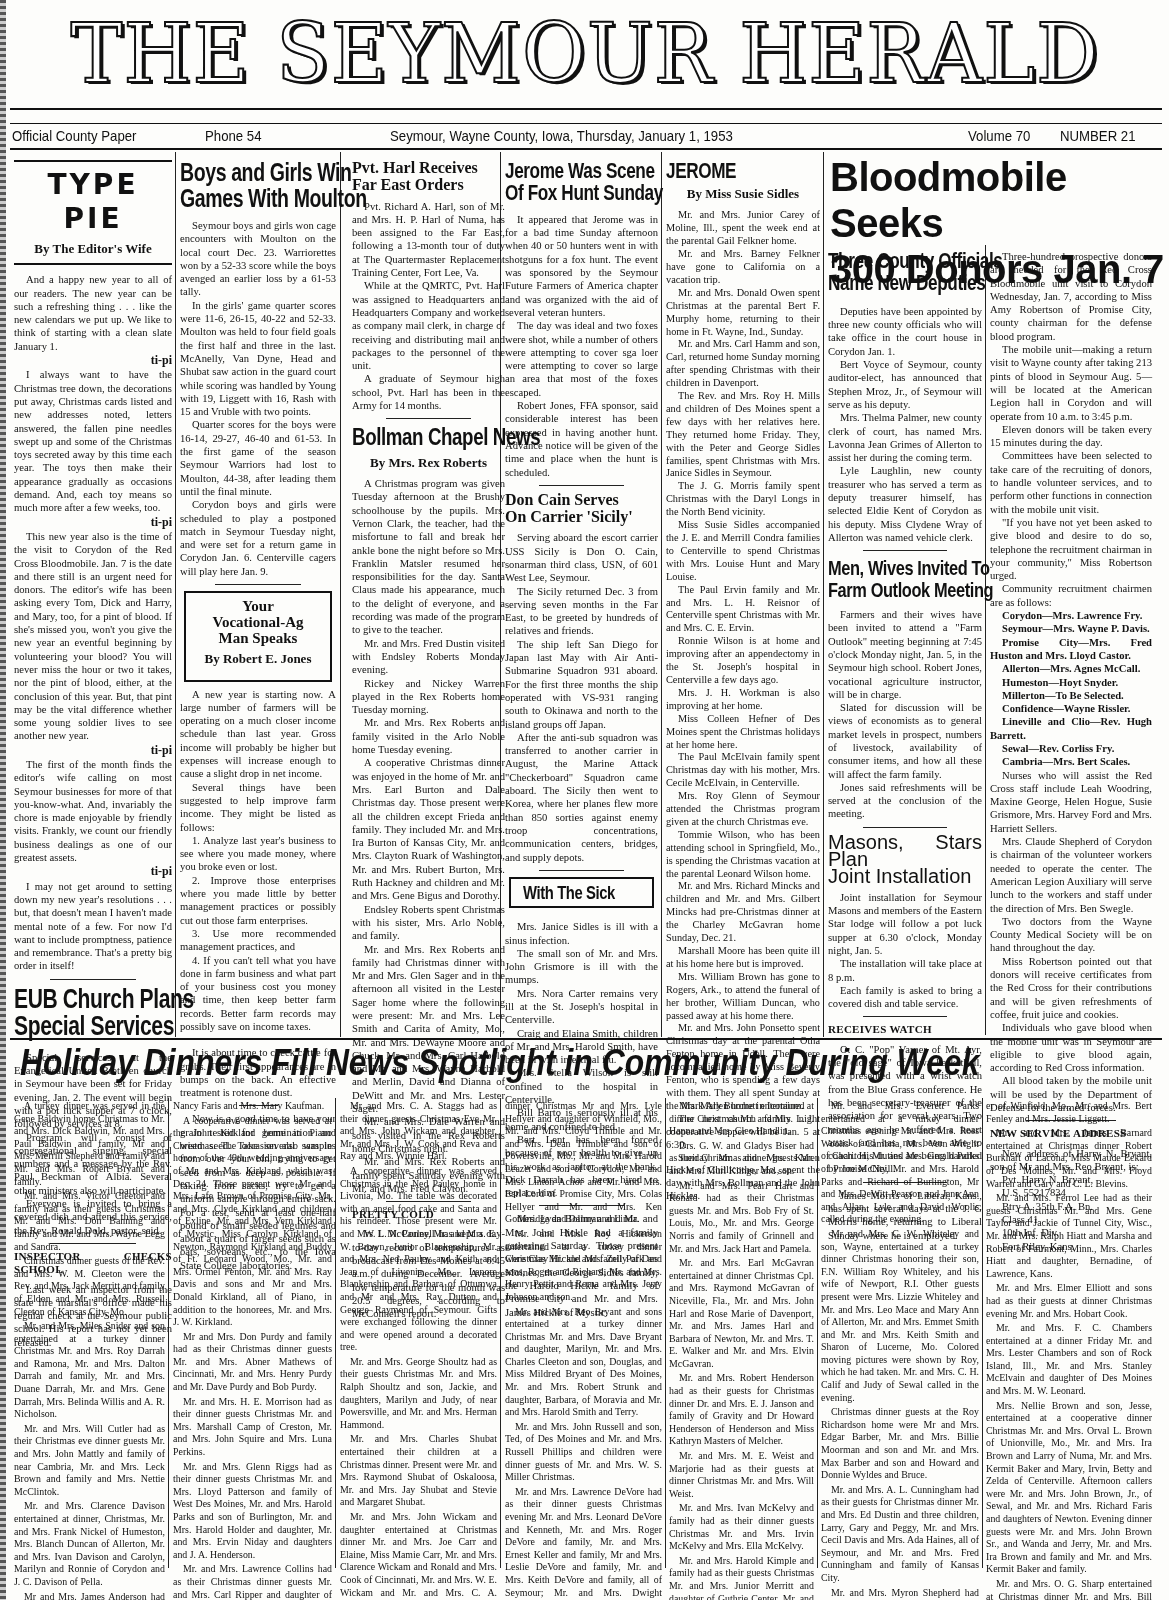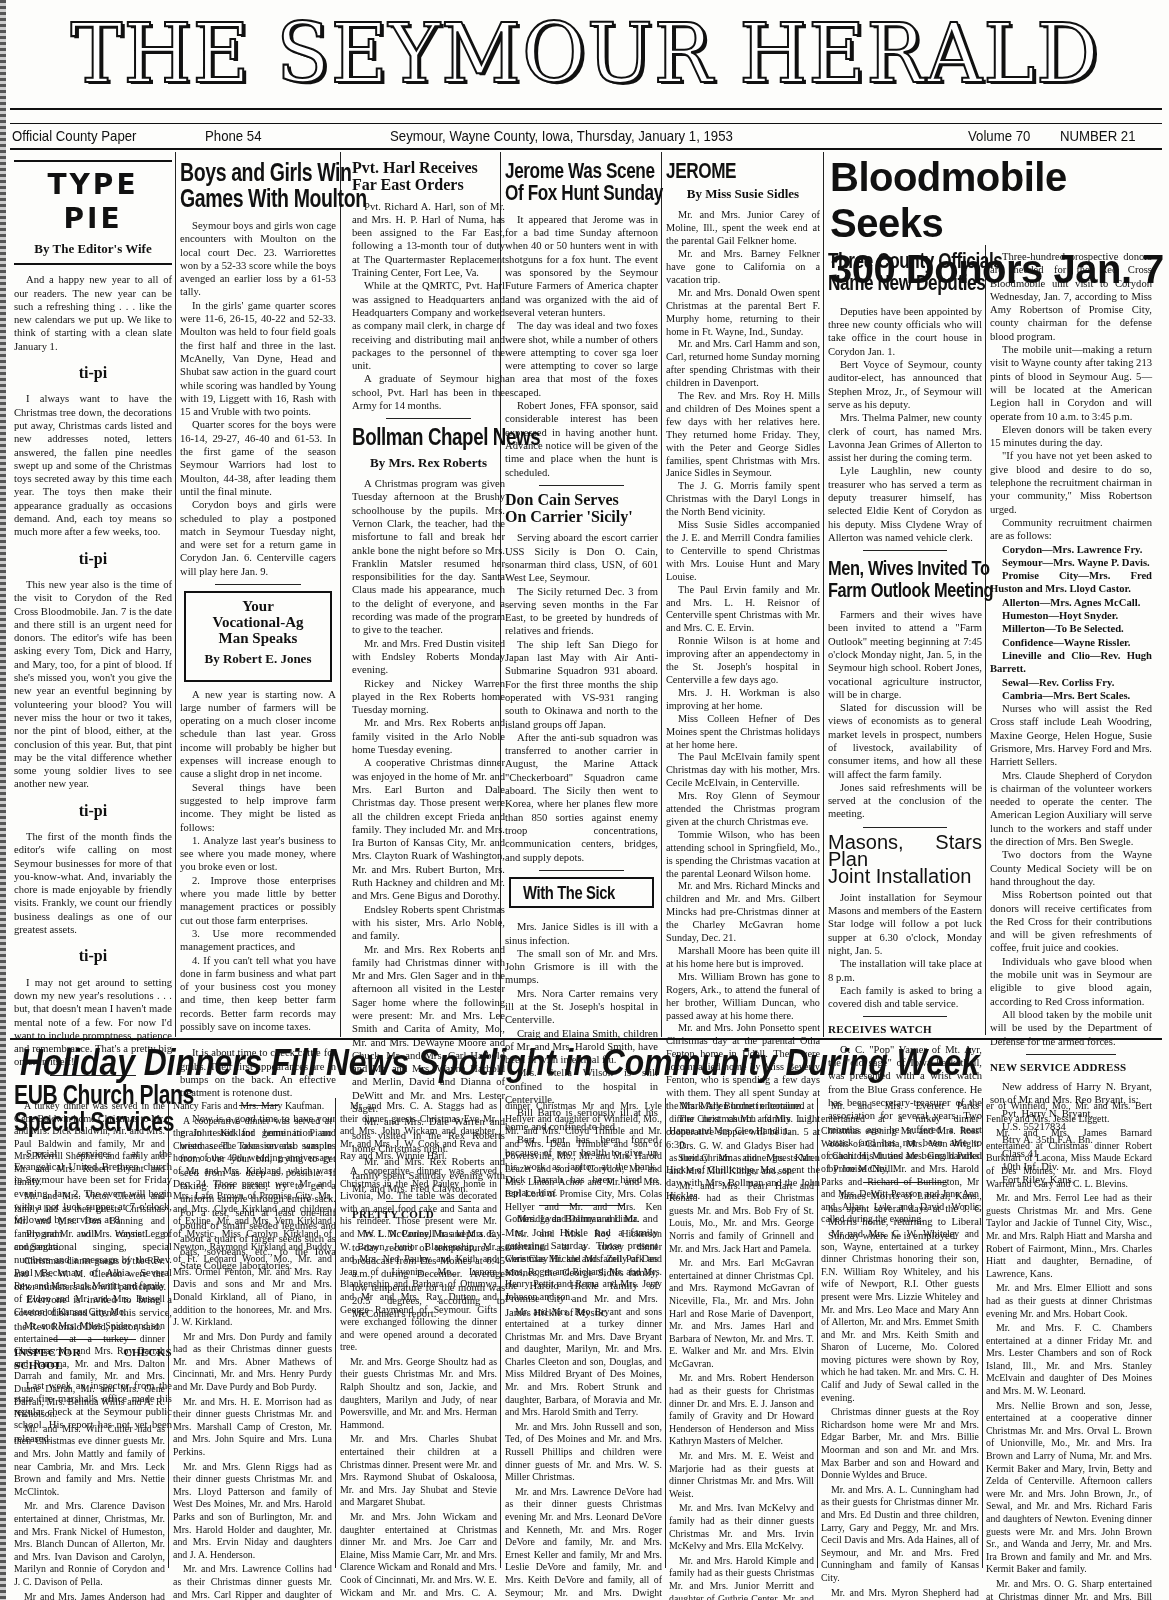--- a/index.html
+++ b/index.html
@@ -13,21 +13,21 @@
   .col{position:absolute;font-size:10.6px;line-height:13.3px;text-align:justify;hyphens:auto;}
   .col p{margin:0;text-indent:12px;}
   .vline{position:absolute;width:1px;background:#222;}
   .hsep{display:block;height:1px;background:#222;margin:6px auto;width:55%;}
   .hed{font-family:"Liberation Sans",sans-serif;font-weight:bold;transform:scaleX(0.78);transform-origin:left top;white-space:nowrap;line-height:1.02;letter-spacing:-0.5px;}
   .hed-serif{font-family:"Liberation Serif",serif;font-weight:bold;line-height:1.05;}
   .byline{text-align:center;font-weight:bold;font-size:13px;margin:6px 0 8px;}
   .sub{font-family:"Liberation Serif",serif;font-weight:bold;font-size:11px;letter-spacing:0.3px;margin:6px 0 6px;}
   .box{border:2px solid #111;padding:6px;text-align:center;margin:6px 4px;}
   .typepie{font-family:"DejaVu Sans",sans-serif;font-weight:bold;font-size:28px;letter-spacing:3px;line-height:34px;}
-  .tipi{text-align:center;font-weight:bold;font-size:16px;margin:13px 0;}
+  .tipi{text-align:right;font-weight:bold;font-size:12px;margin:1px 0;}
   .banner{position:absolute;left:20px;top:1042px;width:1140px;font-family:"Liberation Sans",sans-serif;font-style:italic;font-weight:bold;font-size:37px;letter-spacing:0px;white-space:nowrap;transform:scaleX(0.86);transform-origin:left top;}
   .bcol{position:absolute;top:1100px;font-size:9.9px;line-height:12.6px;text-align:justify;}
   .bcol p{margin:0 0 2px;text-indent:10px;}
   .chair{margin:0 0 0 12px;font-weight:bold;text-indent:0;}
   .addr{margin-left:38px;text-indent:0;}
 </style>
 </head>
 <body>
 
 <div class="page">
@@ -234,20 +234,21 @@
     <div class="sub">RECEIVES WATCH</div>
     <p>O. C. "Pop" Varner of Mt. Ayr, the "old sage" of Iowa basketball, was presented with a wrist watch from the Blue Grass conference. He has been secretary-treasurer of the association for several years. Two months ago he suffered a heart attack and has not been able to coach. His duties are being handled by Joe McNeill.</p>
     <span class="hsep"></span>
     <p>James Morris of Liberal, Kans., has spent several days at the J. G Morris home, returning to Liberal Sunday where he is employed.</p>
   </div>
 
   <div class="col" style="left:990px;top:250px;width:162px;">
     <p>Three-hundred prospective donors are needed for the Red Cross Bloodmobile unit visit to Corydon Wednesday, Jan. 7, according to Miss Amy Robertson of Promise City, county chairman for the defense blood program.</p>
     <p>The mobile unit—making a return visit to Wayne county after taking 213 pints of blood in Seymour Aug. 5—will be located at the American Legion hall in Corydon and will operate from 10 a.m. to 3:45 p.m.</p>
     <p>Eleven donors will be taken every 15 minutes during the day.</p>
+    <p>Committees have been selected to take care of the recruiting of donors, to handle volunteer services, and to perform other functions in connection with the mobile unit visit.</p>
     <p>"If you have not yet been asked to give blood and desire to do so, telephone the recruitment chairman in your community," Miss Robertson urged.</p>
     <p>Community recruitment chairmen are as follows:</p>
     <p class="chair">Corydon—Mrs. Lawrence Fry.</p>
     <p class="chair">Seymour—Mrs. Wayne P. Davis.</p>
     <p class="chair">Promise City—Mrs. Fred Huston and Mrs. Lloyd Castor.</p>
     <p class="chair">Allerton—Mrs. Agnes McCall.</p>
     <p class="chair">Humeston—Hoyt Snyder.</p>
     <p class="chair">Millerton—To Be Selected.</p>
     <p class="chair">Confidence—Wayne Rissler.</p>
     <p class="chair">Lineville and Clio—Rev. Hugh Barrett.</p>

